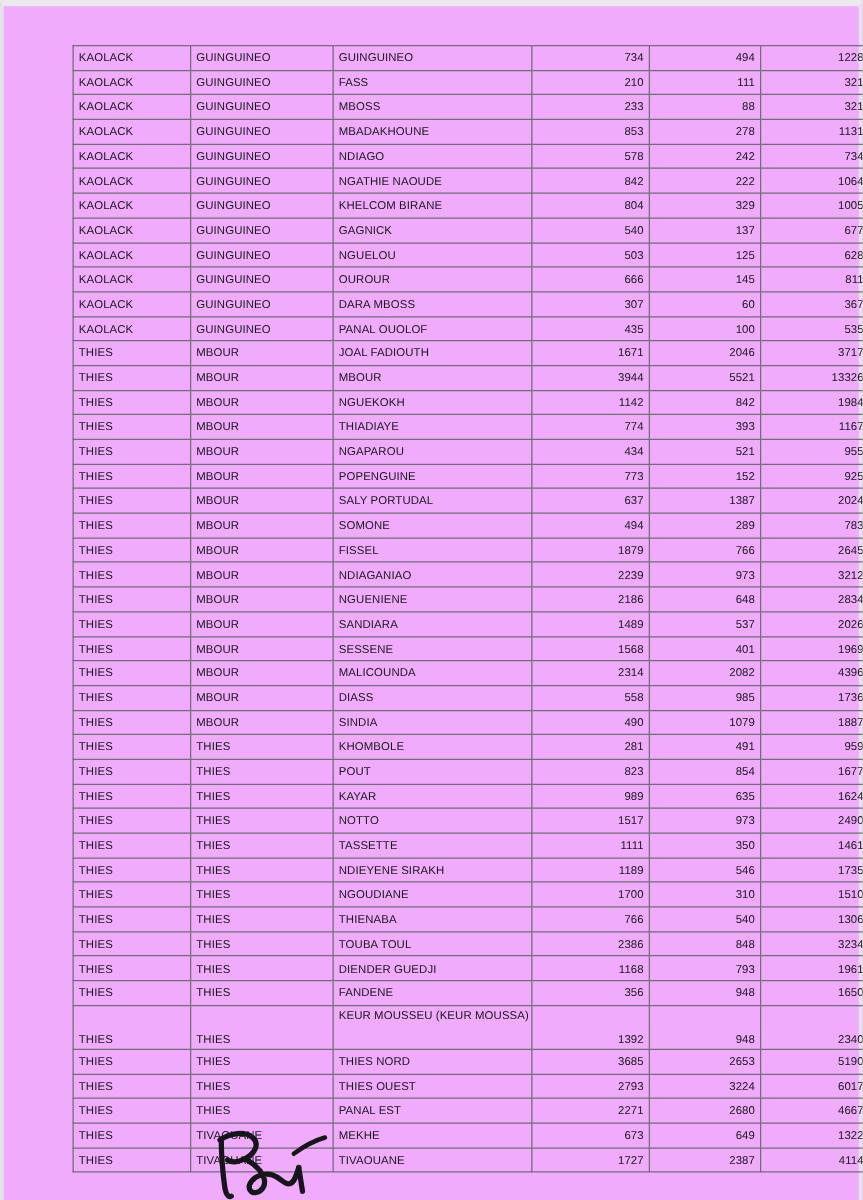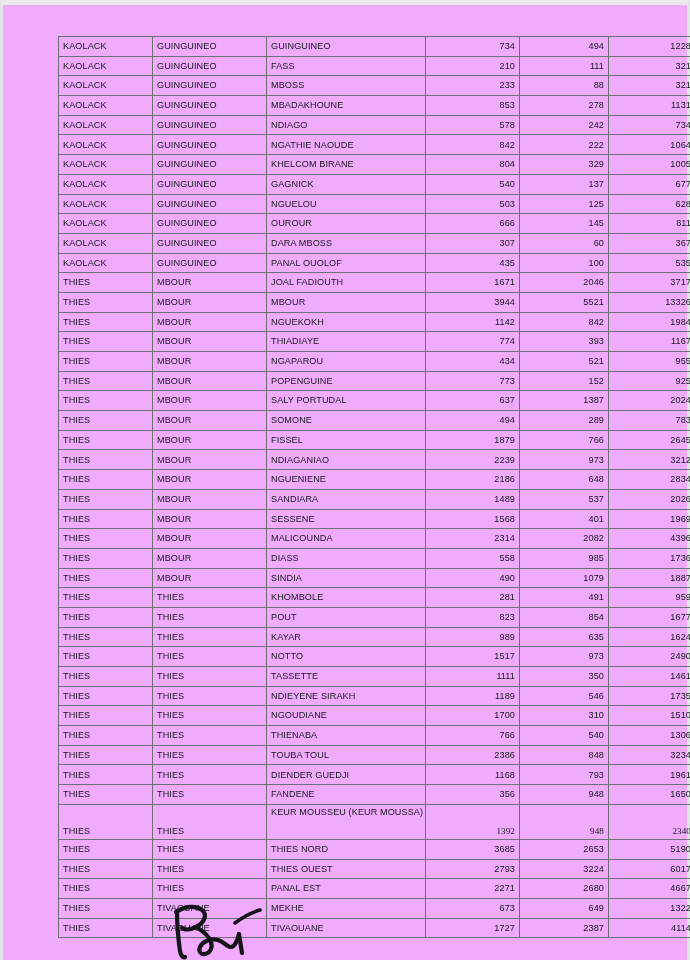--- a/index.html
+++ b/index.html
@@ -52,21 +52,21 @@
   td.c-n1     { width: 85px;  text-align: right; }
   td.c-n2     { width: 80px;  text-align: right; }
   td.c-n3     { width: 78px;  text-align: right; padding-right: 6px; }
 
   tr.tall td { height: 32px; }
   tr.tall td.c-commune { vertical-align: top; padding-top: 2px; text-align: center; }
   tr.tall td.c-region,
   tr.tall td.c-dept { vertical-align: bottom; padding-bottom: 2px; }
   tr.tall td.c-n1,
   tr.tall td.c-n2,
-  tr.tall td.c-n3 { vertical-align: bottom; padding-bottom: 2px; font-family: Liberation Serif, serif; }
+  tr.tall td.c-n3 { vertical-align: bottom; padding-bottom: 2px; }
 
   #signature {
     position: absolute;
     left: 160px;
     top: 898px;
     width: 130px;
     height: 58px;
   }
 </style>
 </head>

